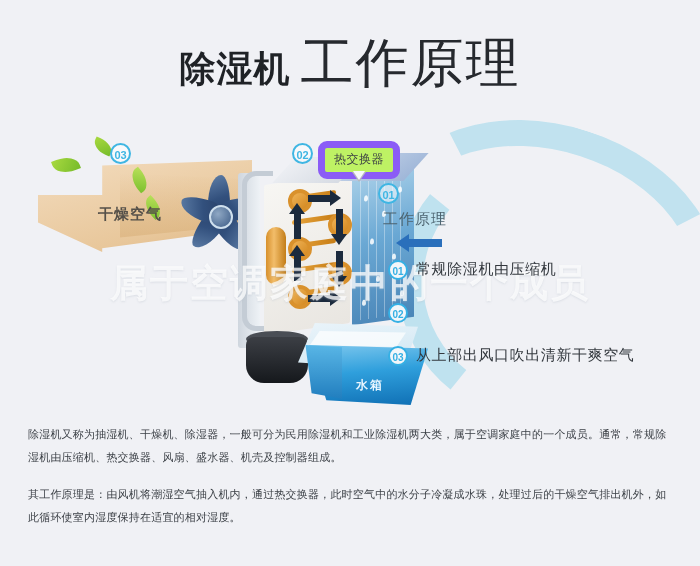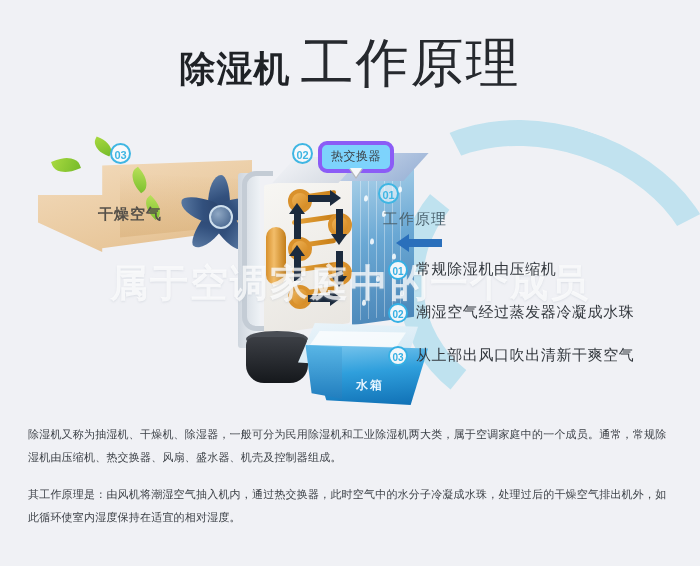--- a/index.html
+++ b/index.html
@@ -154,23 +154,23 @@
   .badge-01 { left: 378px; top: 68px; }
   .badge-02 { left: 292px; top: 28px; }
   .badge-03 { left: 110px; top: 28px; }
 
   
   .callout {
     position: absolute;
     left: 318px;
     top: 26px;
     padding: 3px 9px 4px 9px;
-    border: 4px solid #8b5cf6;
+    border: 7px solid #8b5cf6;
     border-radius: 9px;
-    background: #7dd3fc;
+    background: #bef264;
     font-size: 12px;
     color: #3b3f44;
     letter-spacing: .5px;
     white-space: nowrap;
   }
   .callout:after {
     content: "";
     position: absolute;
     left: 28px;
     bottom: -8px;
@@ -550,21 +550,20 @@
 
   <div class="watermark">属于空调家庭中的一个成员</div>
 
   <div class="steps">
     <div class="step-row">
       <span class="step-badge">01</span>
       <span class="step-text">常规除湿机由压缩机</span>
     </div>
     <div class="step-row">
       <span class="step-badge">02</span>
-      <span class="step-text">潮湿空气经过蒸发器冷凝成水珠</span>
     </div>
     <div class="step-row">
       <span class="step-badge">03</span>
       <span class="step-text">从上部出风口吹出清新干爽空气</span>
     </div>
   </div>
 
   <div class="body-copy">
     <p class="para">除湿机又称为抽湿机、干燥机、除湿器，一般可分为民用除湿机和工业除湿机两大类，属于空调家庭中的一个成员。通常，常规除湿机由压缩机、热交换器、风扇、盛水器、机壳及控制器组成。</p>
     <p class="para">其工作原理是：由风机将潮湿空气抽入机内，通过热交换器，此时空气中的水分子冷凝成水珠，处理过后的干燥空气排出机外，如此循环使室内湿度保持在适宜的相对湿度。</p>

